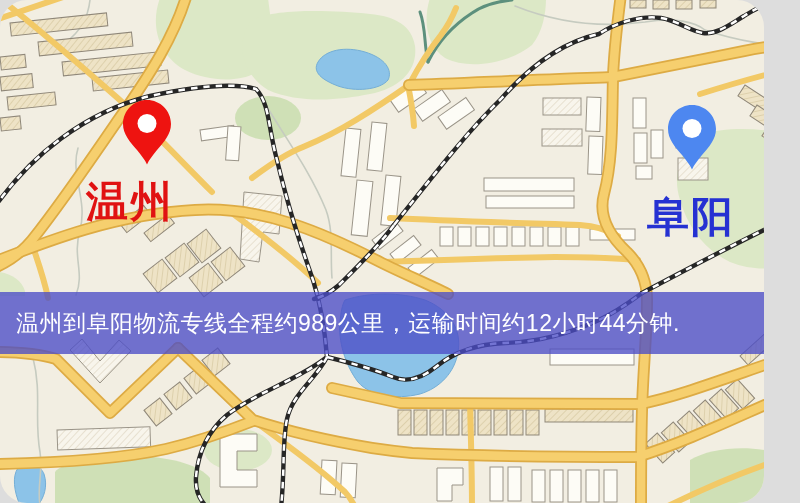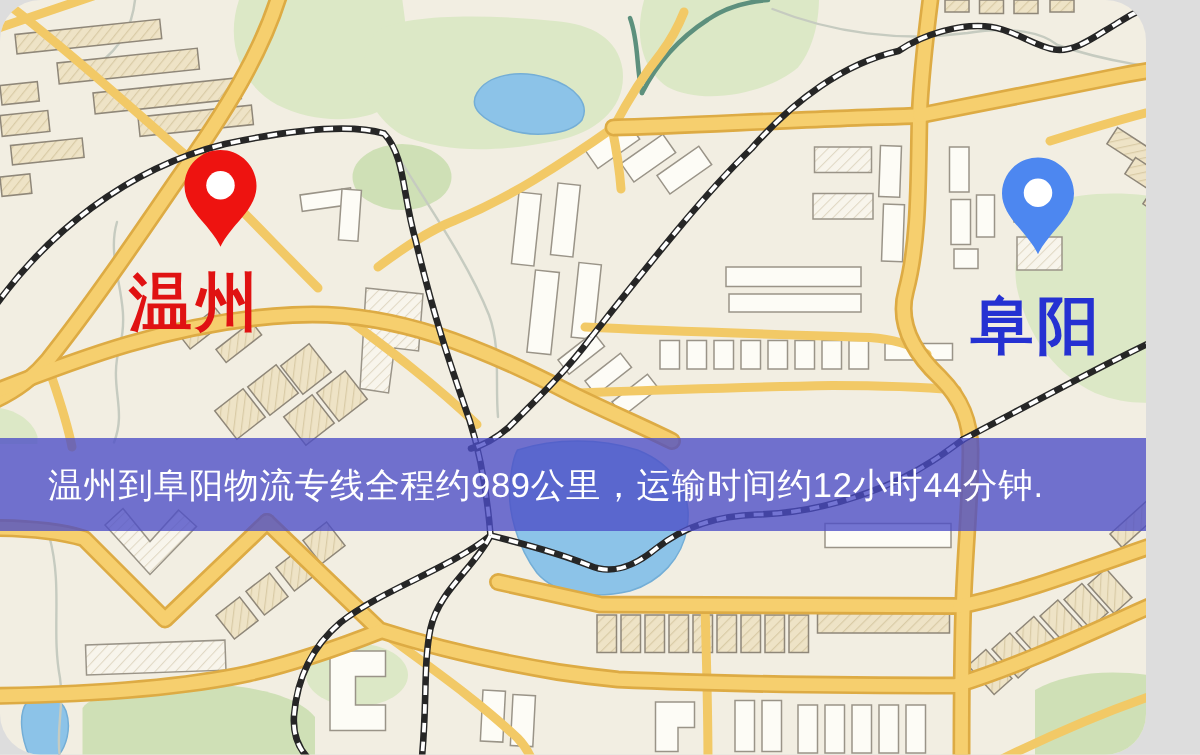--- a/index.html
+++ b/index.html
@@ -27,21 +27,21 @@
   .pin-origin{left:122px;top:99px;}
   .pin-dest{left:667px;top:104px;}
 
   .city-label{position:absolute;font-family:"DejaVu Serif",serif;font-weight:700;
               font-size:42px;line-height:1;letter-spacing:2px;white-space:nowrap;}
   .origin-label{left:86px;top:181px;}
   .dest-label{left:647px;top:196px;}
 
   .banner{position:absolute;left:0;top:292px;width:800px;height:62px;}
   .banner-bg{position:absolute;inset:0;opacity:0.78;}
-  .banner-text{position:relative;height:62px;line-height:62px;padding-left:32px;
+  .banner-text{position:relative;height:62px;line-height:62px;padding-left:16px;
                font-size:23px;font-weight:500;letter-spacing:0.5px;white-space:nowrap;}
 </style>
 </head>
 <body>
 
 <div class="stage">
 
   <svg class="map" viewBox="0 0 800 503" xmlns="http://www.w3.org/2000/svg" preserveAspectRatio="none">
     <defs>
       <pattern id="hatchT" width="5" height="5" patternUnits="userSpaceOnUse" patternTransform="rotate(45)">

